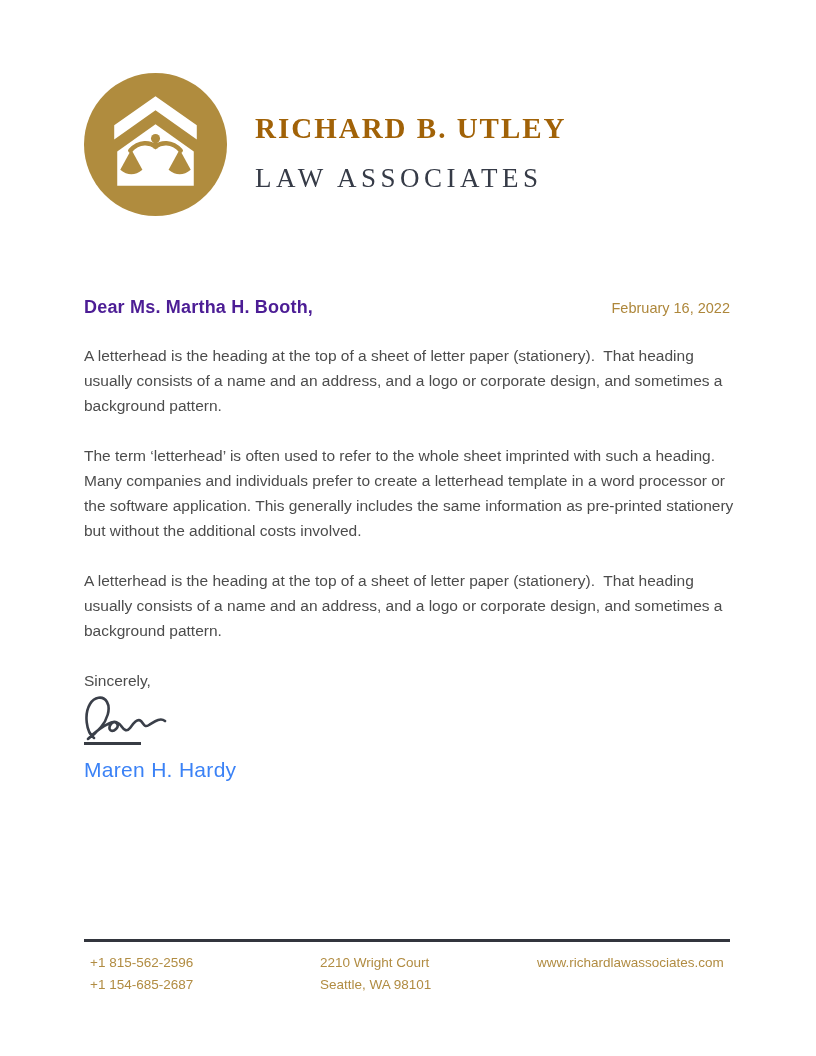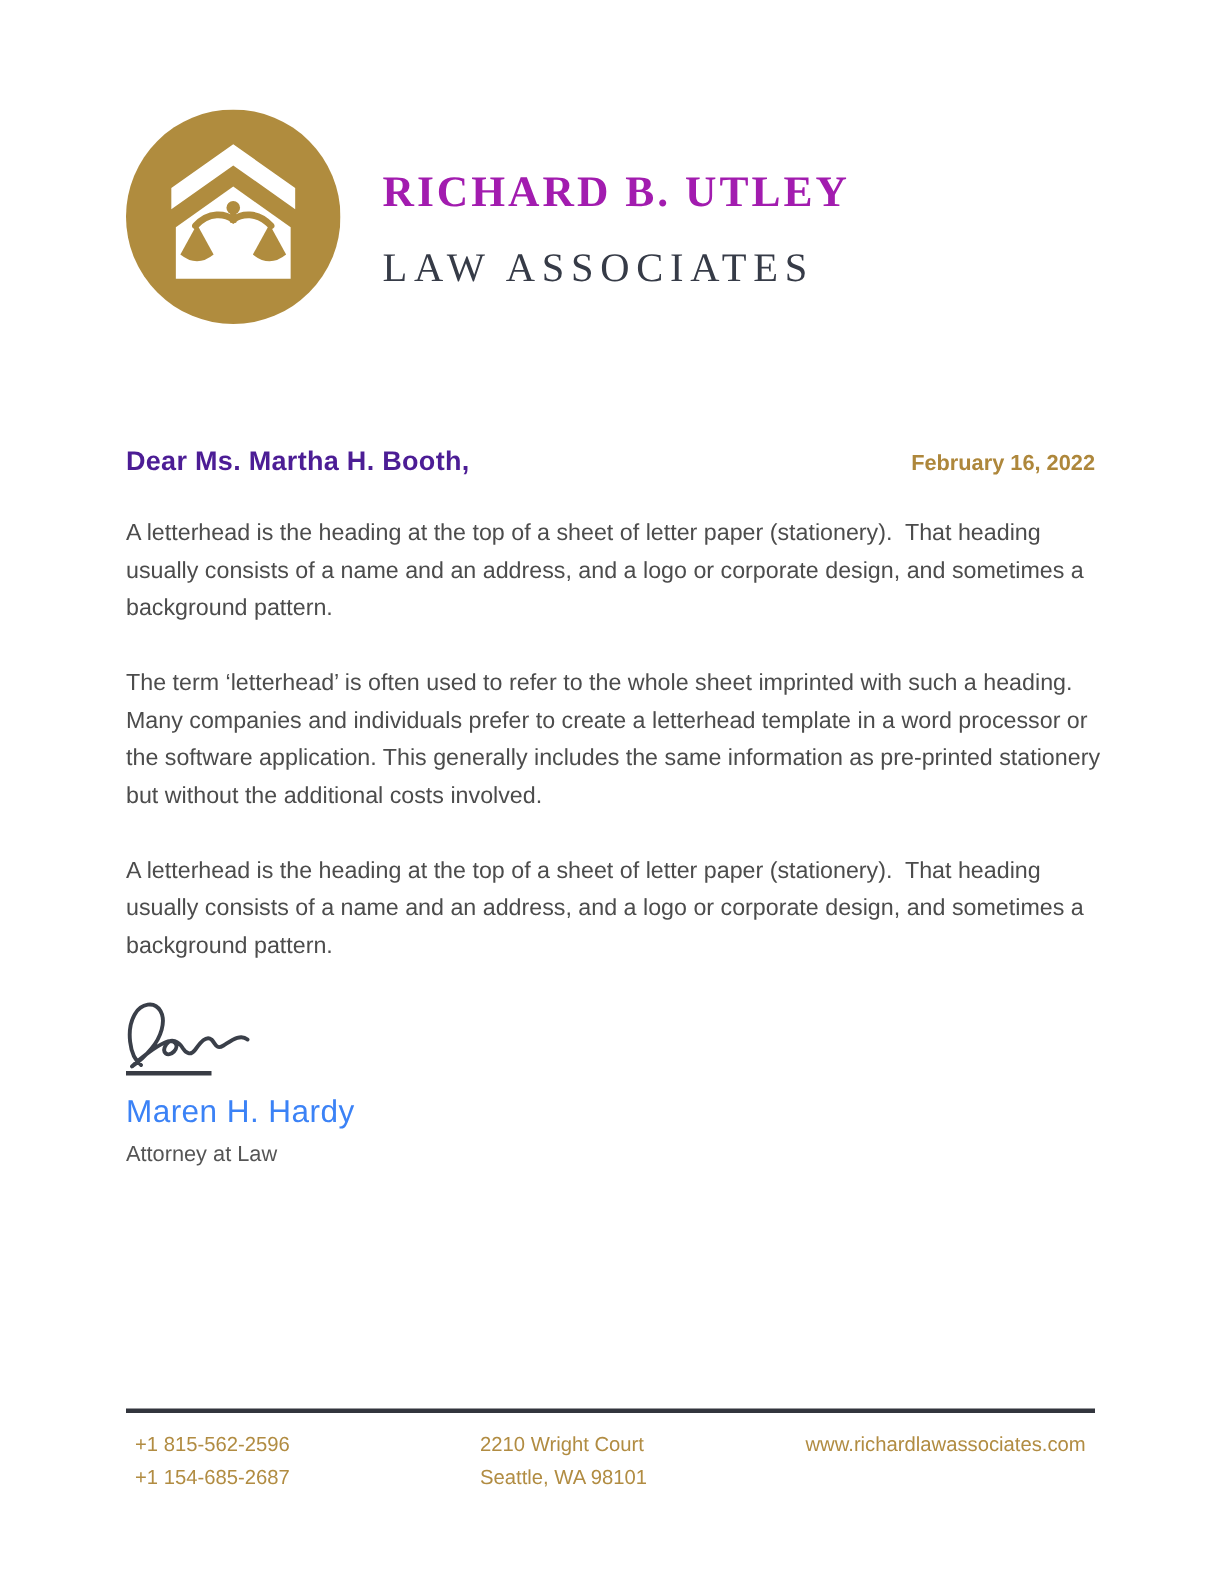--- a/index.html
+++ b/index.html
@@ -21,21 +21,21 @@
     height: 143px;
   }
   .brand-line1 {
     position: absolute;
     left: 255px;
     top: 112px;
     font-family: "Liberation Serif", serif;
     font-weight: 700;
     font-size: 29px;
     letter-spacing: 2px;
-    color: #a21caf;
+    color: #a16207;
     white-space: nowrap;
   }
   .brand-line2 {
     position: absolute;
     left: 255px;
     top: 163px;
     font-family: "Liberation Serif", serif;
     font-weight: 400;
     font-size: 27px;
     letter-spacing: 4.5px;
@@ -54,21 +54,21 @@
     align-items: baseline;
   }
   .salutation {
     font-size: 18px;
     font-weight: 700;
     color: #4c1d95;
     letter-spacing: 0.2px;
   }
   .letter-date {
     font-size: 14.5px;
-    font-weight: 700;
+    font-weight: 400;
     color: #AE873B;
   }
 
   
   .letter-body {
     position: absolute;
     left: 84px;
     top: 343px;
     width: 650px;
     color: #4C4C4C;
@@ -144,30 +144,30 @@
 
   <div class="salutation-row">
     <span class="salutation">Dear Ms. Martha H. Booth,</span>
     <span class="letter-date">February 16, 2022</span>
   </div>
 
   <div class="letter-body">
     <p class="para">A letterhead is the heading at the top of a sheet of letter paper (stationery).  That heading usually consists of a name and an address, and a logo or corporate design, and sometimes a background pattern.</p>
     <p class="para">The term ‘letterhead’ is often used to refer to the whole sheet imprinted with such a heading. Many companies and individuals prefer to create a letterhead template in a word processor or the software application. This generally includes the same information as pre-printed stationery but without the additional costs involved.</p>
     <p class="para">A letterhead is the heading at the top of a sheet of letter paper (stationery).  That heading usually consists of a name and an address, and a logo or corporate design, and sometimes a background pattern.</p>
+    <p class="closing">Sincerely,</p>
 
     <svg class="signature-svg" width="88" height="45" viewBox="0 0 88 45">
       <path d="M10,42 C2,36 0,18 6,8 C10,1 19,-1 23,6 C27,13 23,24 17,31 C12,37 7,41 4,43
                C9,38 19,30 26,27 C32,24 36,29 32,33 C28,37 23,34 27,28 C30,24 35,26 38,31
                C40,34 43,36 46,32 C49,28 53,22 57,25 C60,28 60,32 65,29 C70,26 76,21 81,25" stroke="#3A3F49" stroke-width="2.6" fill="none" stroke-linecap="round" stroke-linejoin="round"></path>
     </svg>
     <div class="sig-rule"></div>
 
     <div class="sig-name">Maren H. Hardy</div>
-    <div class="sig-title">Attorney at Law</div>
   </div>
 
   <div class="footer">
     <div class="col1">
       <div>+1 815-562-2596</div>
       <div>+1 154-685-2687</div>
     </div>
     <div class="col2">
       <div>2210 Wright Court</div>
       <div>Seattle, WA 98101</div>

